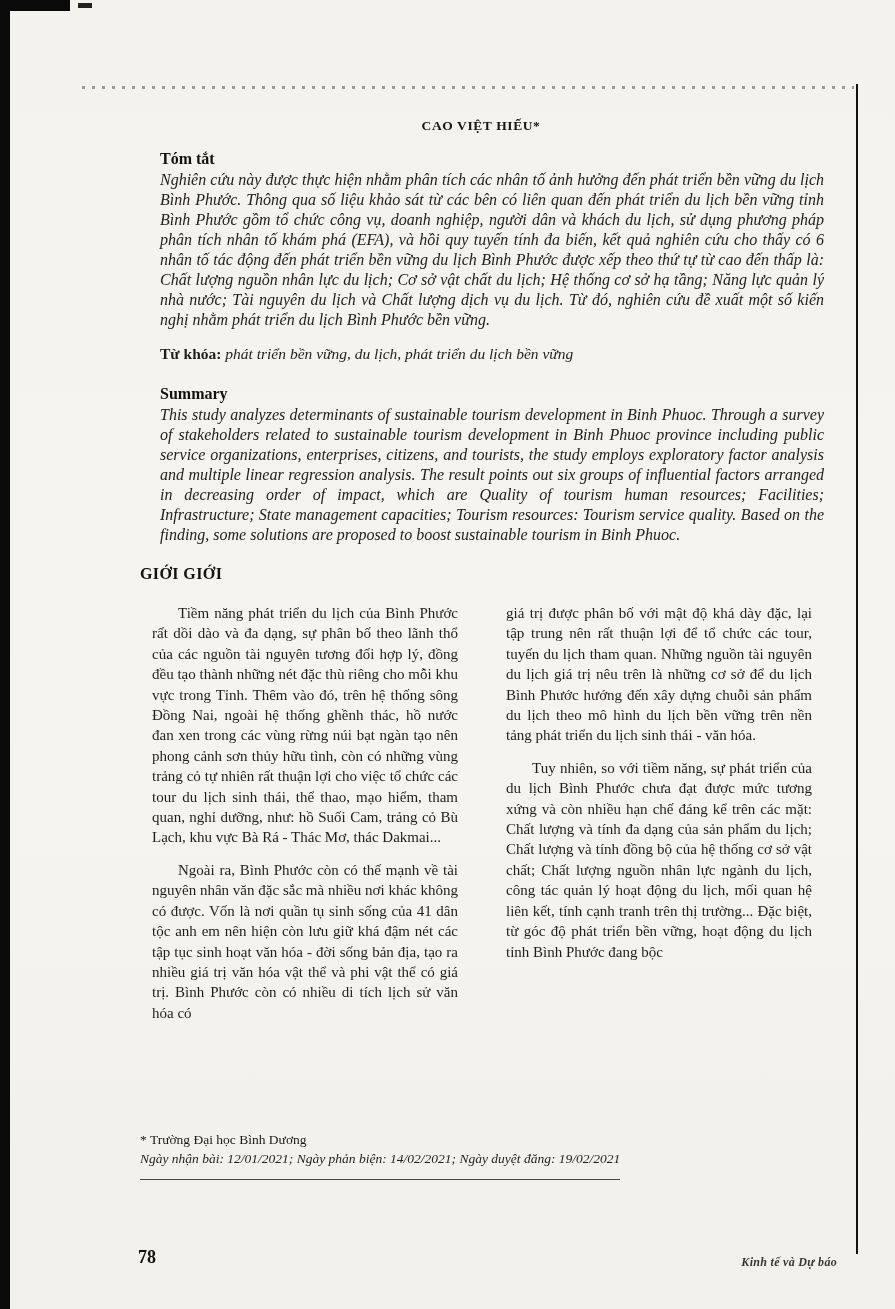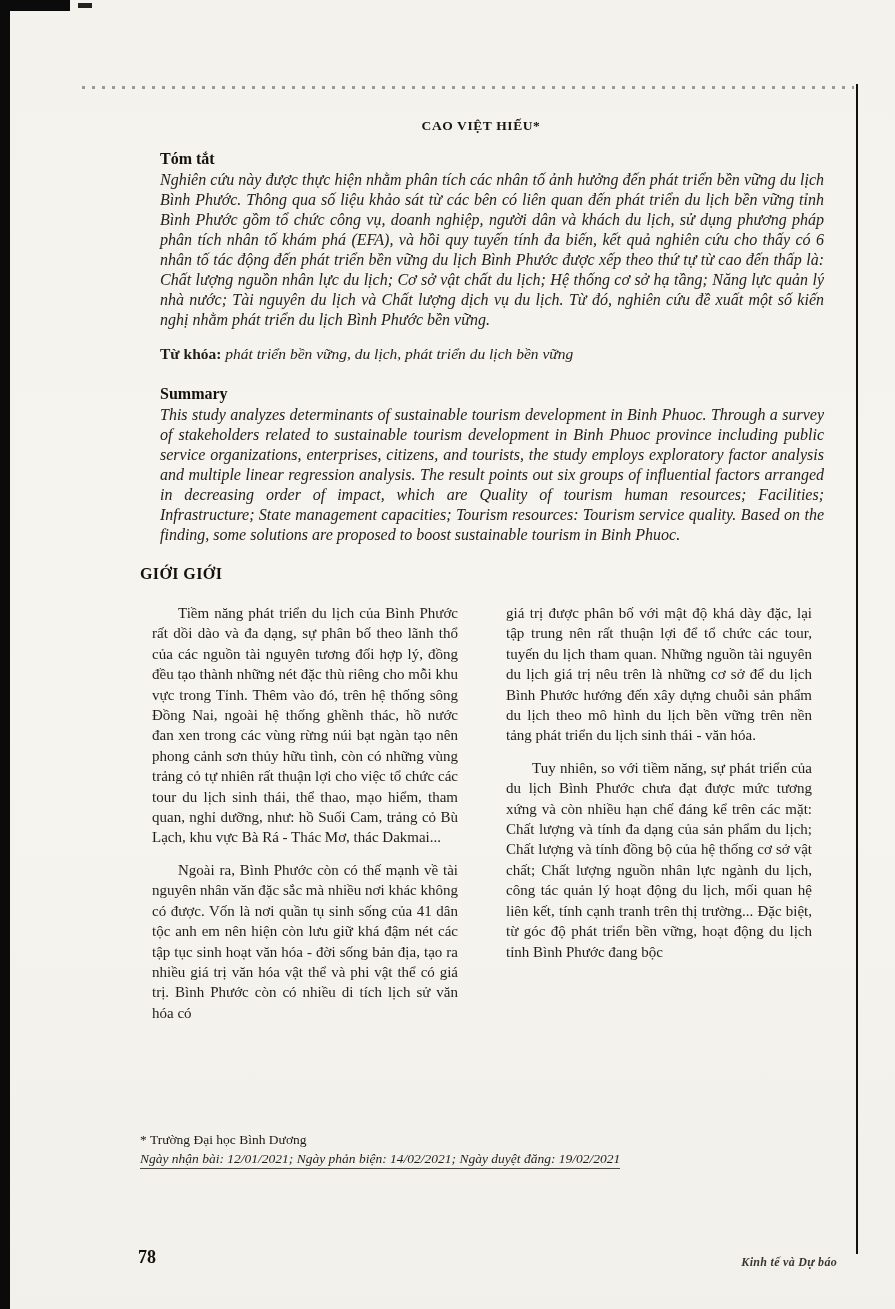--- a/index.html
+++ b/index.html
@@ -48,21 +48,21 @@
   .intro-head { font-weight:bold; font-size:16px; letter-spacing:.4px; margin-top:20px; color:#14110c; }
 
   .columns { display:flex; gap:24px; margin-top:8px; }
   .col { width:330px; font-size:15px; line-height:20.4px; text-align:justify; color:#211d17; }
   .para { margin:12px; text-indent:26px; }
   .para + .para { margin-top:0; }
   .para.cont { text-indent:0; }
 
   .footnote { position:absolute; left:140px; top:1132px; width:600px; font-size:13.5px; }
   .fn-affil { color:#1c1914; }
-  .fn-dates { font-style:italic; margin-top:3px; display:inline-block; border-bottom:1px solid #4a463e; padding-bottom:1px;text-align:center; }
+  .fn-dates { font-style:italic; margin-top:3px; display:inline-block; border-bottom:1px solid #4a463e; padding-bottom:12px;text-align:center; }
 
   .page-number { position:absolute; left:138px; top:1247px; font-weight:bold; font-size:18px; color:#14110c; }
   .journal-logo { position:absolute; right:58px; top:1255px; font-size:12px; font-style:italic; font-weight:bold; color:#3a362e; letter-spacing:.3px; }
 </style>
 </head>
 <body>
 
 <div class="page">
 
   <div class="edge-bar-left"></div>

